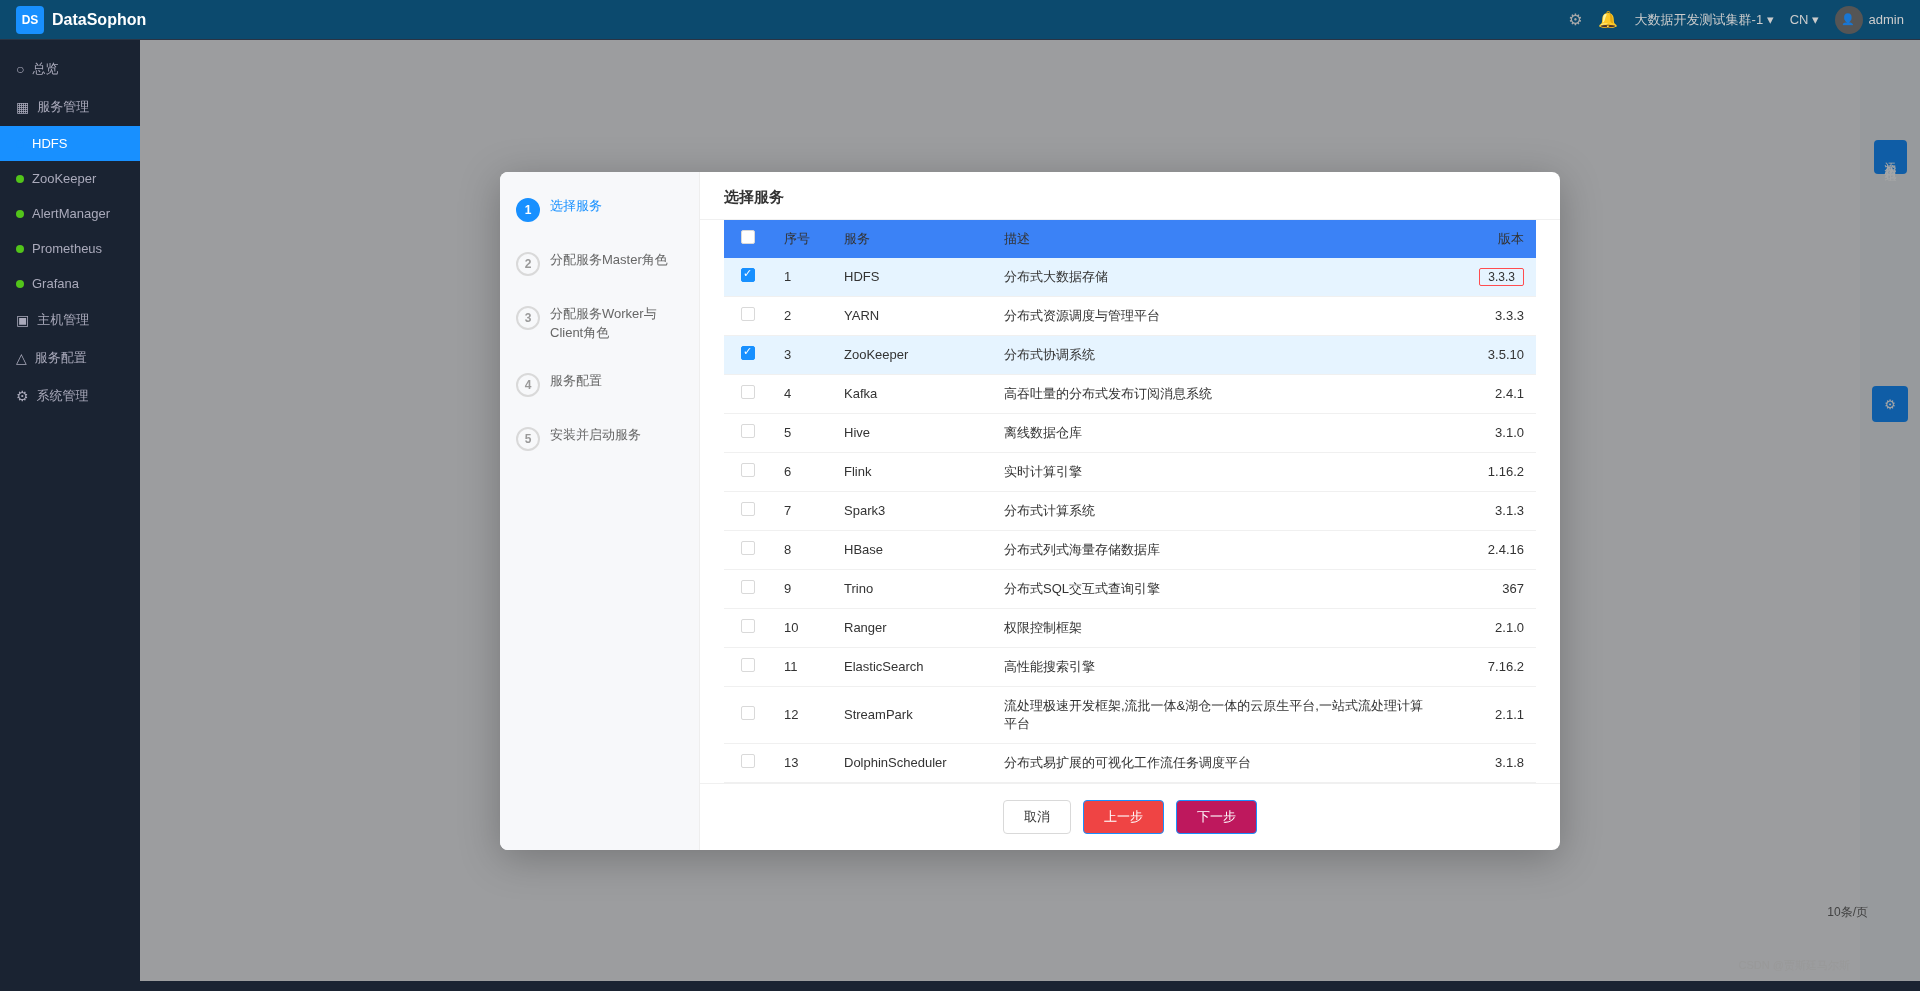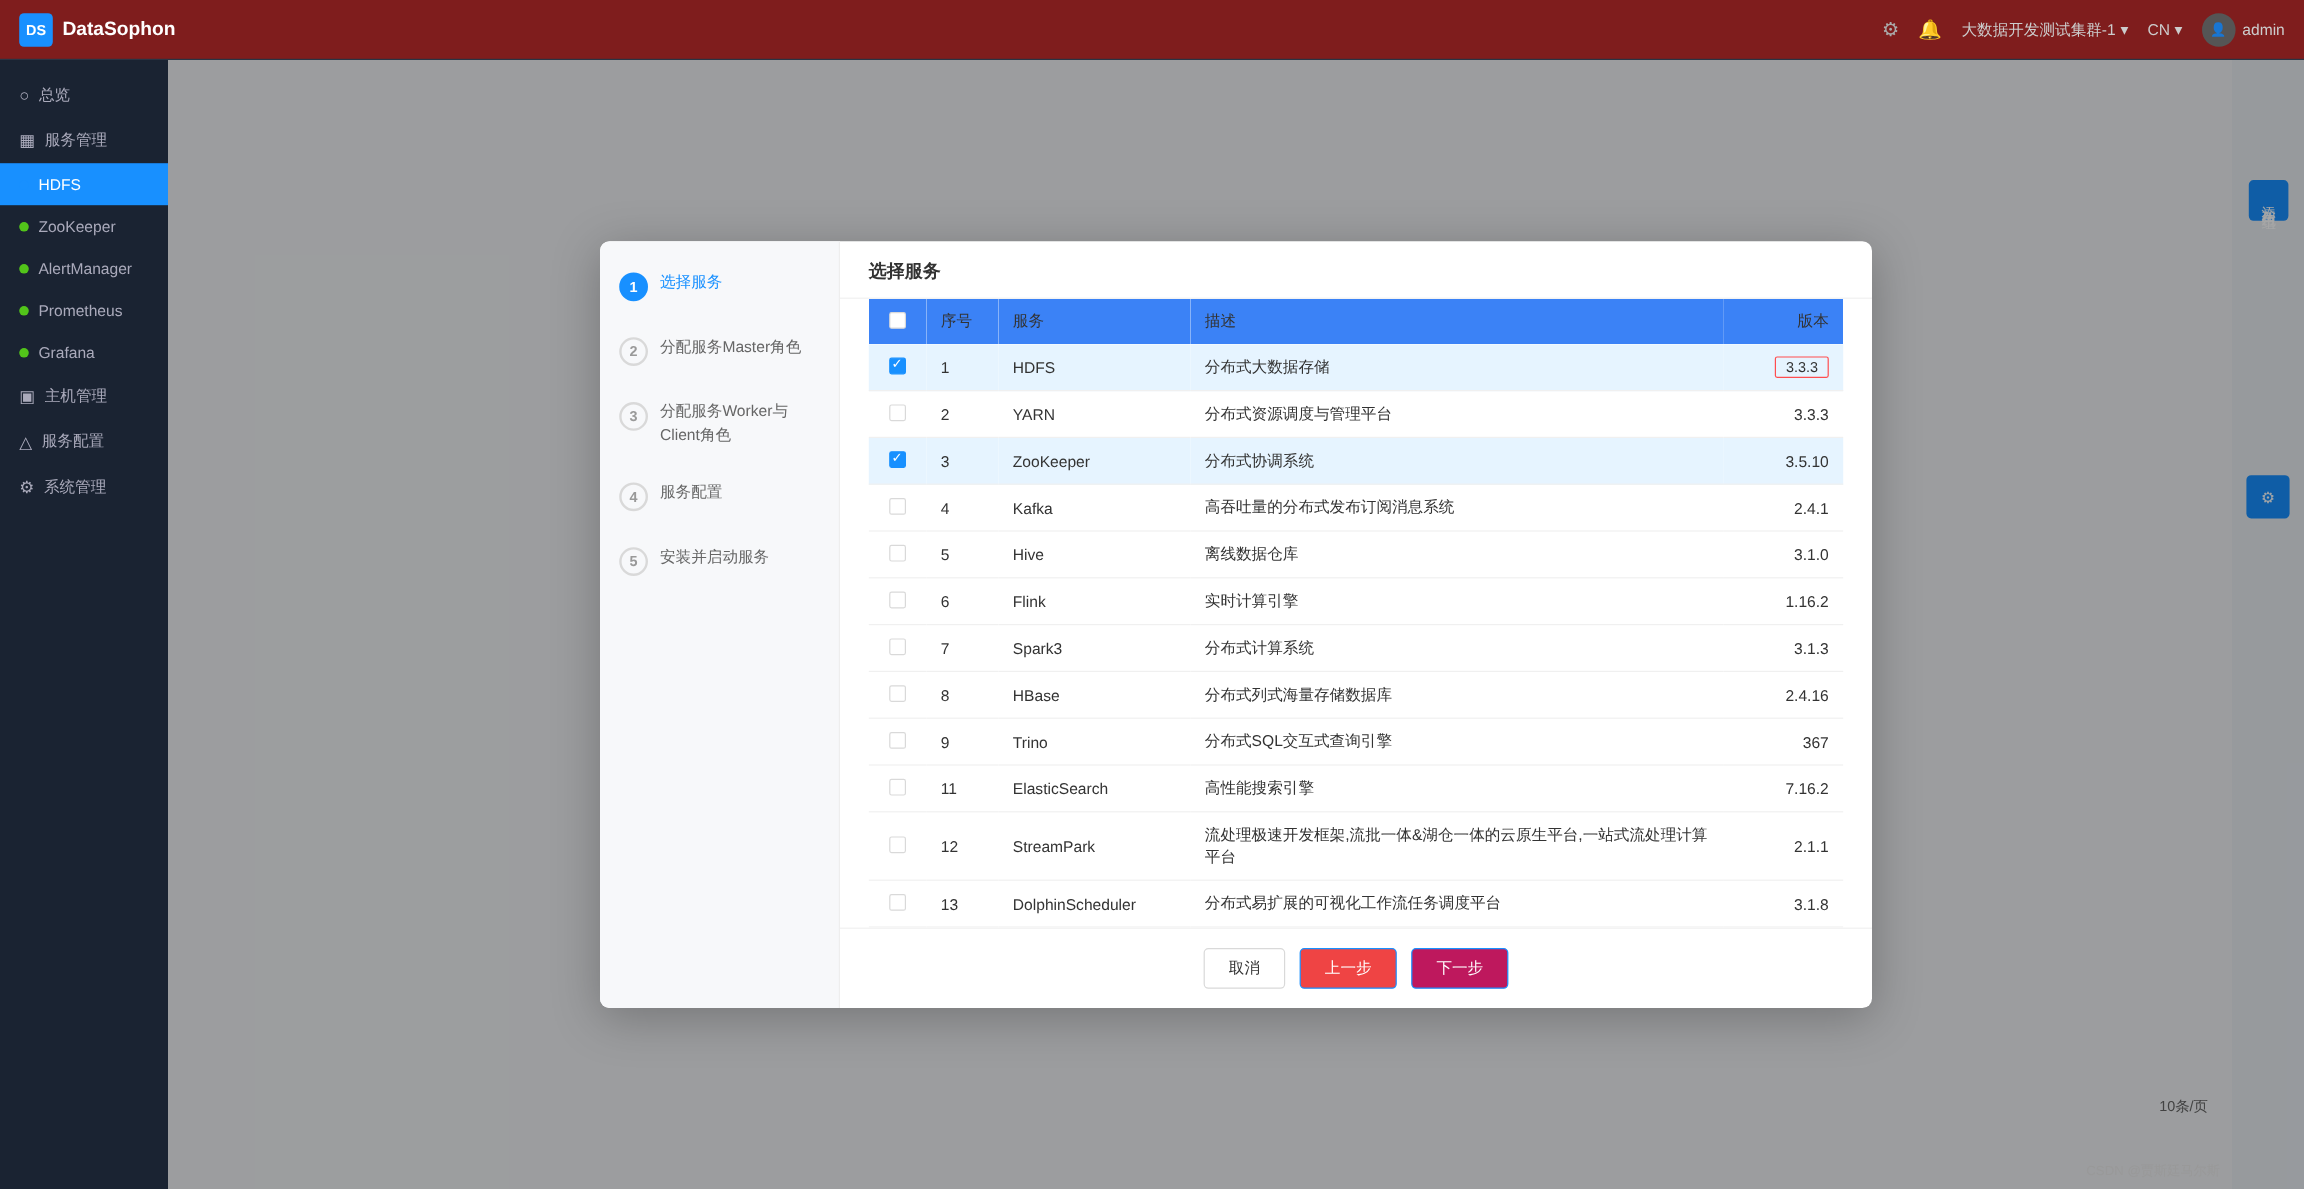--- a/index.html
+++ b/index.html
@@ -1,21 +1,21 @@
 <!DOCTYPE html>
 <html><head>
   <meta charset="utf-8">
   <style>
     * { box-sizing: border-box; margin: 0; padding: 0; }
     body { font-family: 'Microsoft YaHei', Arial, sans-serif; background: #1a2332; color: #333; font-size: 13px; height: 991px; overflow: hidden; }
 
     
     .topbar {
-      height: 50px;
-      background: #7f1d1d;
+      height: 40px;
+      background: #0c4a6e;
       display: flex;
       align-items: center;
       justify-content: space-between;
       padding: 0 16px;
       border-bottom: 1px solid #2a3444;
     }
     .topbar-logo {
       display: flex;
       align-items: center;
       gap: 8px;
@@ -312,21 +312,21 @@
     }
     .btn-primary {
       background: #be185d;
       border-color: #1890ff;
       color: #fff;
     }
 
     
     .pagination-area {
       position: absolute;
-      right: 80px;
+      right: 52px;
       bottom: 60px;
       font-size: 12px;
       color: #666;
     }
 
     
     .breadcrumb-area {
       height: 40px;
       background: #f5f7fa;
       display: flex;
@@ -567,20 +567,29 @@
       </td>
       <td>9</td>
       <td>Trino</td>
       <td>分布式SQL交互式查询引擎</td>
       <td><span>367</span></td>
     </tr>
                     <tr>
       <td>
         <div class="checkbox "></div>
       </td>
+      <td>10</td>
+      <td>Ranger</td>
+      <td>权限控制框架</td>
+      <td><span>2.1.0</span></td>
+    </tr>
+                    <tr>
+      <td>
+        <div class="checkbox "></div>
+      </td>
       <td>11</td>
       <td>ElasticSearch</td>
       <td>高性能搜索引擎</td>
       <td><span>7.16.2</span></td>
     </tr>
                     <tr>
       <td>
         <div class="checkbox "></div>
       </td>
       <td>12</td>

